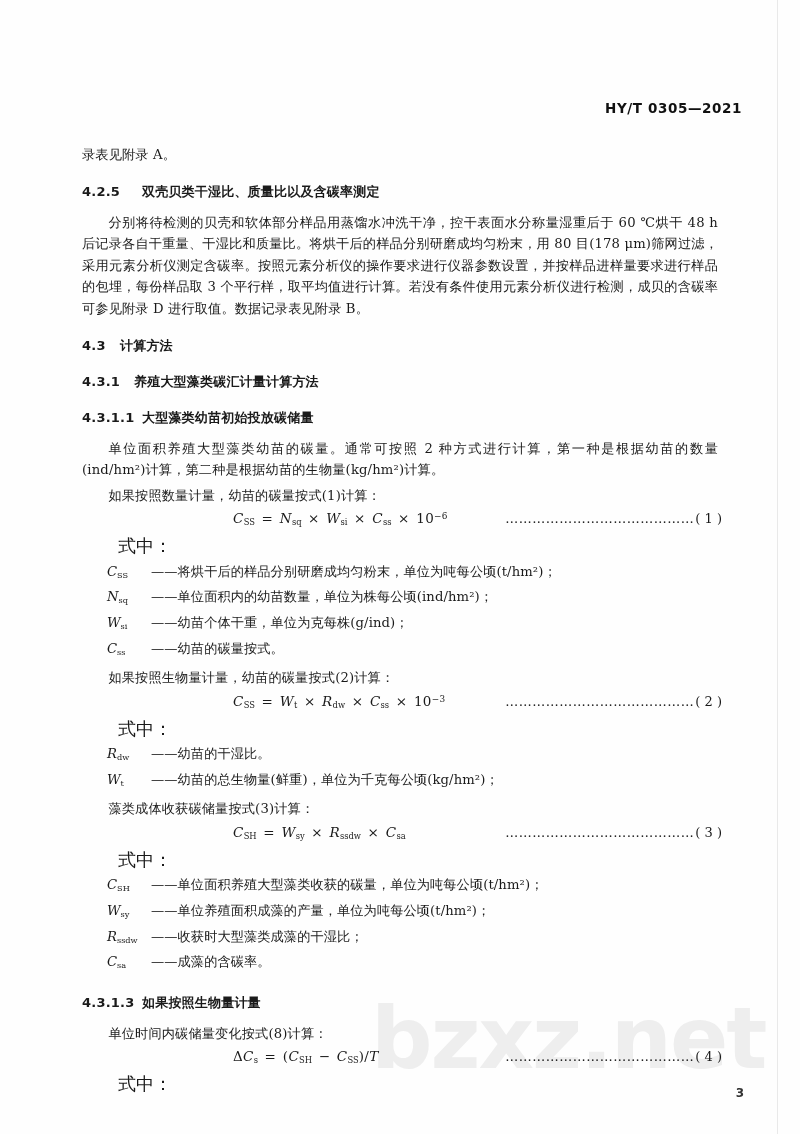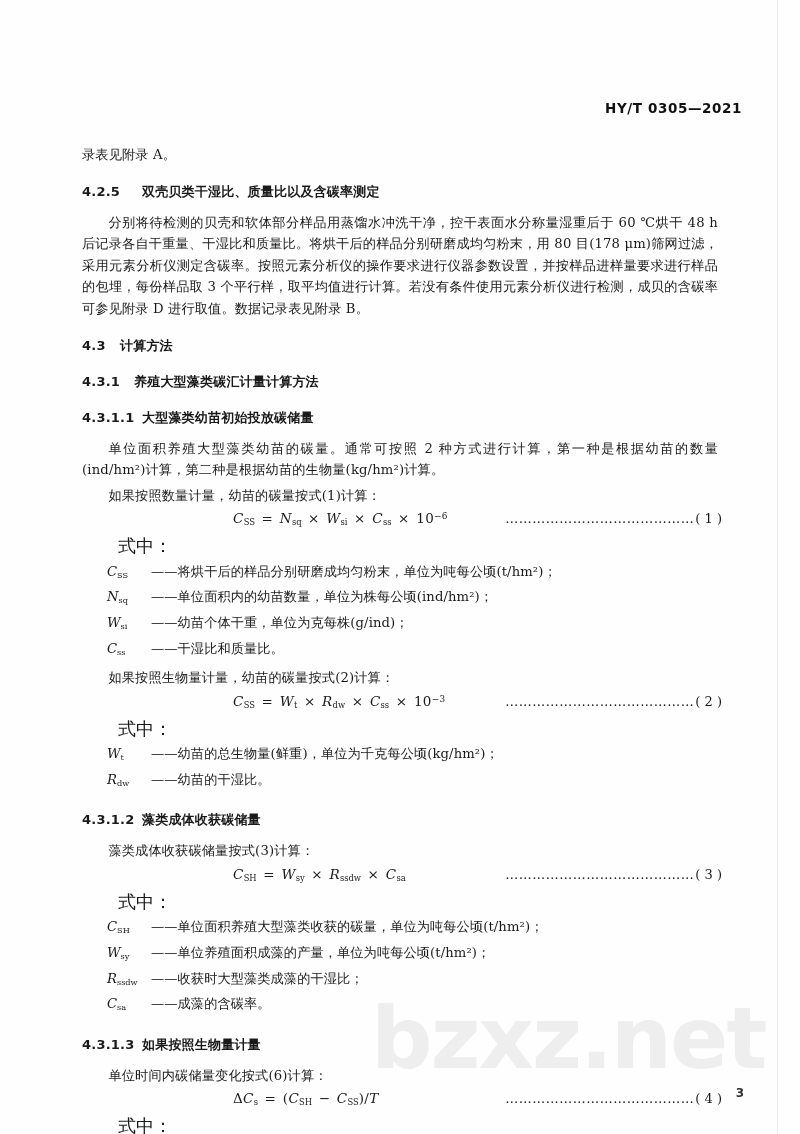--- a/index.html
+++ b/index.html
@@ -243,50 +243,47 @@
       <li class="defrow">
         <span class="defsym"><i>N</i><sub>sq</sub></span>
         <span class="deftext">——单位面积内的幼苗数量，单位为株每公顷(ind/hm²)；</span>
       </li>
       <li class="defrow">
         <span class="defsym"><i>W</i><sub>si</sub></span>
         <span class="deftext">——幼苗个体干重，单位为克每株(g/ind)；</span>
       </li>
       <li class="defrow">
         <span class="defsym"><i>C</i><sub>ss</sub></span>
-        <span class="deftext">——干湿比和质量比。</span>
+        <span class="deftext">——幼苗的碳量按式。</span>
       </li>
     </ul>
 
     <p class="body-text indent">如果按照生物量计量，幼苗的碳量按式(2)计算：</p>
 
     <div class="formula-row">
       <span class="formula-spacer"></span>
       <span class="formula">
         <i>C</i><sub>SS</sub><span class="op"> = </span><i>W</i><sub>t</sub><span class="op"> × </span><i>R</i><sub>dw</sub><span class="op"> × </span><i>C</i><sub>ss</sub><span class="op"> × </span>10<sup>−3</sup>
       </span>
       <span class="leader">……………………………………</span>
       <span class="eqno">( 2 )</span>
     </div>
 
     <p class="where-label">式中：</p>
     <ul class="deflist">
       <li class="defrow">
+        <span class="defsym"><i>R</i><sub>dw</sub></span>
+        <span class="deftext">——幼苗的干湿比。</span>
+      </li>
+      <li class="defrow">
         <span class="defsym"><i>W</i><sub>t</sub></span>
         <span class="deftext">——幼苗的总生物量(鲜重)，单位为千克每公顷(kg/hm²)；</span>
       </li>
-      <li class="defrow">
-        <span class="defsym"><i>R</i><sub>dw</sub></span>
-        <span class="deftext">——幼苗的干湿比。</span>
-      </li>
     </ul>
 
-    <h4 class="heading lvl4">
-      <span class="num">4.3.1.2</span><span>藻类成体收获碳储量</span>
-    </h4>
 
     <p class="body-text indent">藻类成体收获碳储量按式(3)计算：</p>
 
     <div class="formula-row">
       <span class="formula-spacer"></span>
       <span class="formula">
         <i>C</i><sub>SH</sub><span class="op"> = </span><i>W</i><sub>sy</sub><span class="op"> × </span><i>R</i><sub>ssdw</sub><span class="op"> × </span><i>C</i><sub>sa</sub>
       </span>
       <span class="leader">……………………………………</span>
       <span class="eqno">( 3 )</span>
@@ -309,21 +306,21 @@
       <li class="defrow">
         <span class="defsym"><i>C</i><sub>sa</sub></span>
         <span class="deftext">——成藻的含碳率。</span>
       </li>
     </ul>
 
     <h4 class="heading lvl4">
       <span class="num">4.3.1.3</span><span>如果按照生物量计量</span>
     </h4>
 
-    <p class="body-text indent">单位时间内碳储量变化按式(6)计算：</p>
+    <p class="body-text indent">单位时间内碳储量变化按式(8)计算：</p>
 
     <div class="formula-row">
       <span class="formula-spacer"></span>
       <span class="formula">
         Δ<i>C</i><sub>s</sub><span class="op"> = </span>(<i>C</i><sub>SH</sub><span class="op"> − </span><i>C</i><sub>SS</sub>)/<i>T</i>
       </span>
       <span class="leader">……………………………………</span>
       <span class="eqno">( 4 )</span>
     </div>
 

